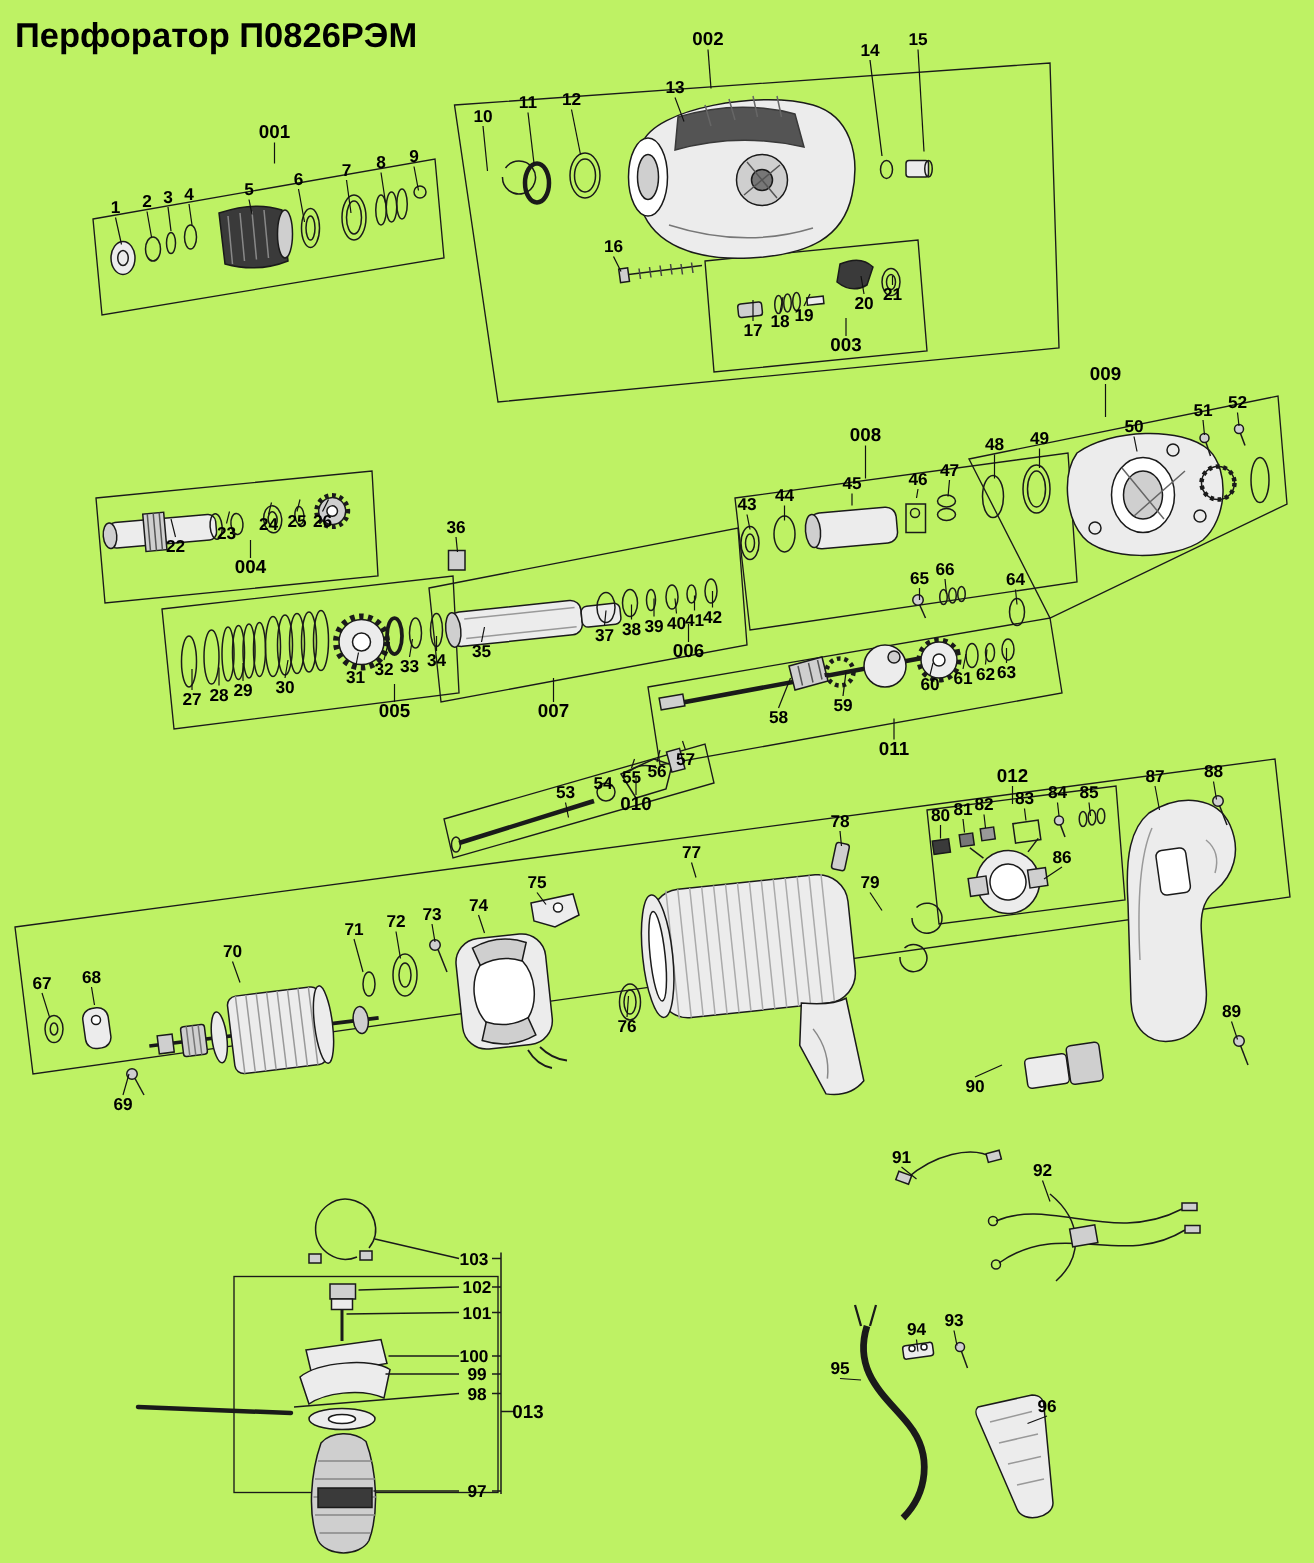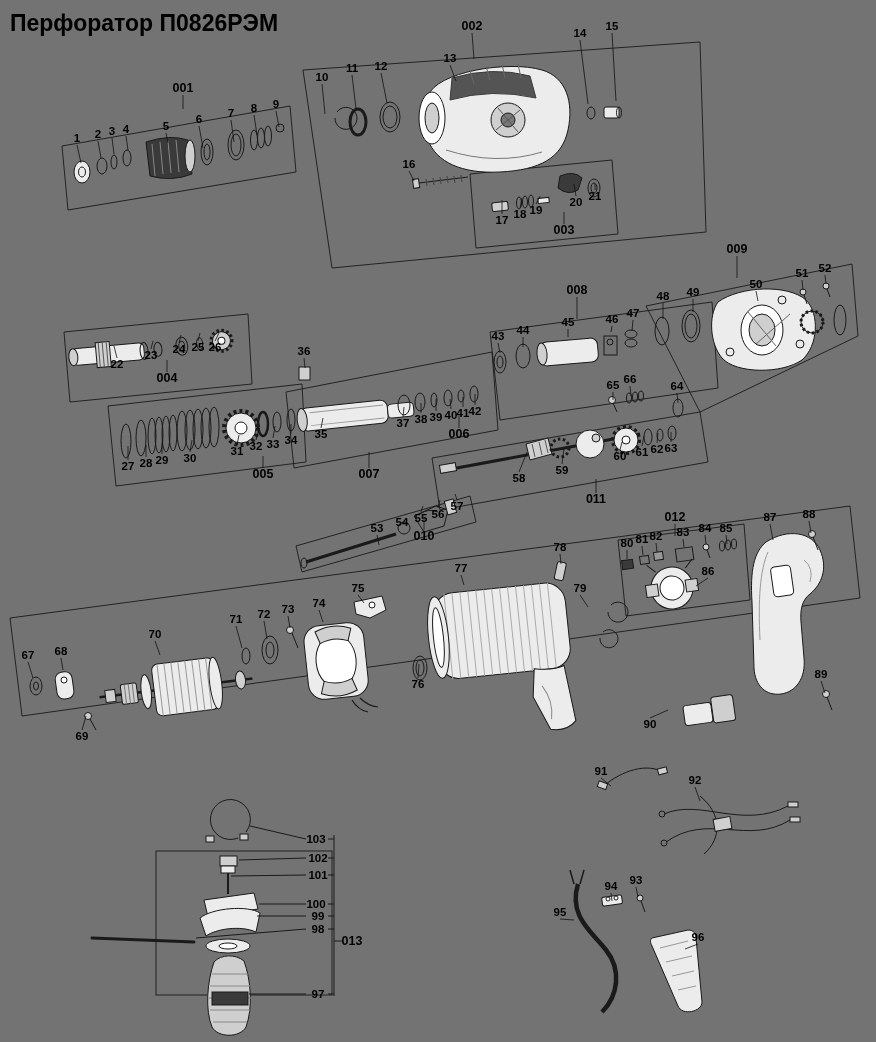--- a/index.html
+++ b/index.html
@@ -1,16 +1,16 @@
 <!DOCTYPE html>
 <html><head>
 <meta charset="utf-8">
 <style>
   html,body{margin:0;padding:0;background:#fff;}
-  #stage{position:relative;width:876px;height:1042px;background:#737373;overflow:hidden;
+  #stage{position:relative;width:876px;height:1042px;background:#bef264;overflow:hidden;
          font-family:"Liberation Sans",sans-serif;text-align:right;}
   #title{position:absolute;left:10px;top:10px;font:700 23px "Liberation Sans",sans-serif;color:#000;}
   svg{position:absolute;left:0;top:0;}
   .box{fill:none;stroke:#1a1a1a;stroke-width:0.9;}
   .part{stroke:#1a1a1a;stroke-width:1;fill:none;}
   .fillL{fill:#ececec;}
   .fillM{fill:#cfcfcf;}
   .fillD{fill:#3a3a3a;}
   .leader{stroke:#111;stroke-width:0.8;}
   .lbl{font:700 11.5px "Liberation Sans",sans-serif;fill:#000;stroke:none;text-anchor:middle;}

